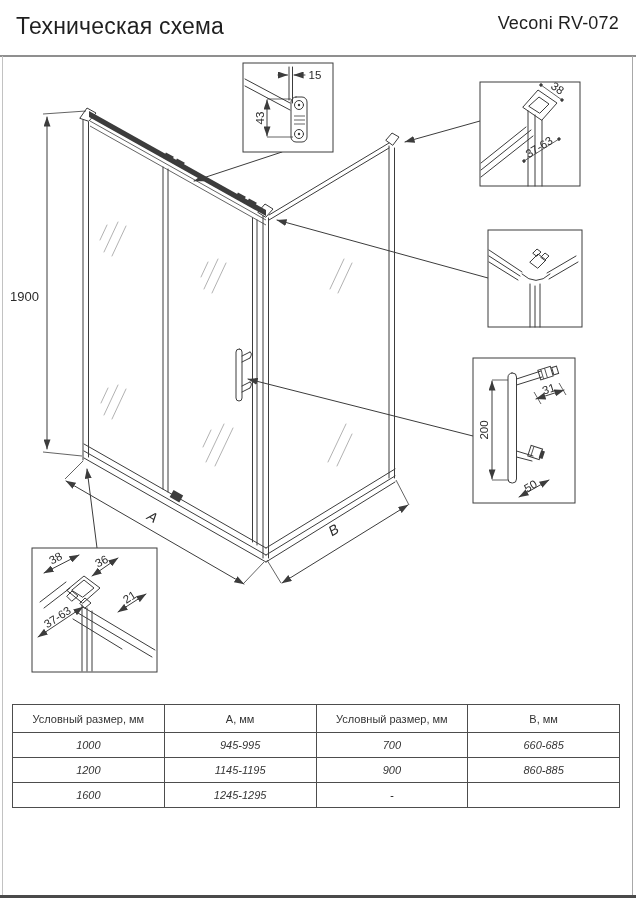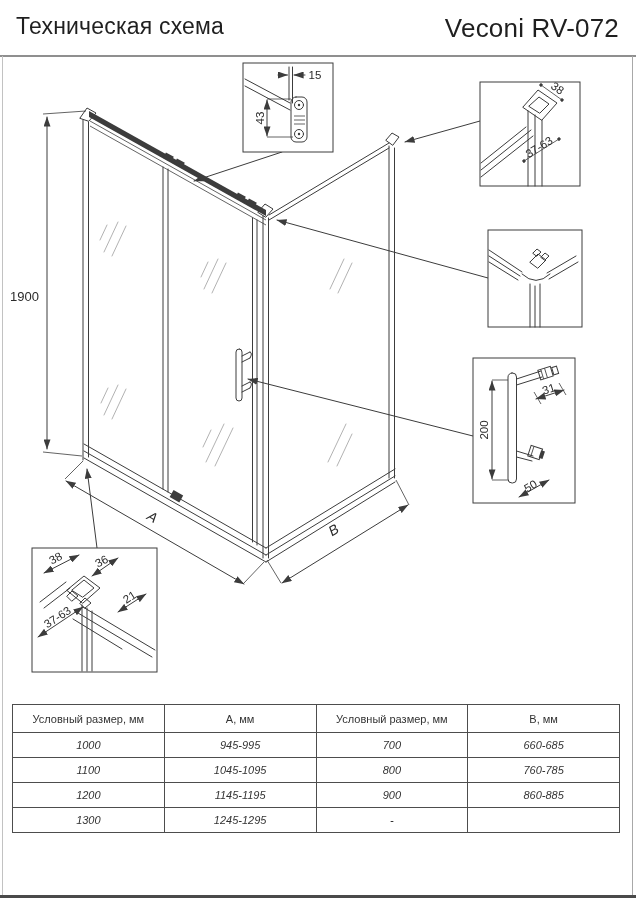--- a/index.html
+++ b/index.html
@@ -2,21 +2,21 @@
 <html><head>
 <meta charset="utf-8">
 <style>
   html,body{margin:0;padding:0;}
   body{
     width:636px;height:900px;position:relative;background:#ffffff;
     font-family:"Liberation Sans", sans-serif;color:#2d2d2d;overflow:hidden;
   }
   
   .hdr-title{position:absolute;left:16px;top:13px;font-size:23px;letter-spacing:.2px;color:#1f1f1f;}
-  .hdr-model{position:absolute;right:17px;top:13px;font-size:26px;letter-spacing:.2px;color:#1f1f1f;}
+  .hdr-model{position:absolute;right:17px;top:13px;font-size:18px;letter-spacing:.2px;color:#1f1f1f;}
   .hdr-rule{position:absolute;left:0;top:55px;width:636px;height:2px;background:#8f8f8f;}
   .page-left{position:absolute;left:2px;top:56px;width:1px;height:840px;background:#c2c2c2;}
   .page-right{position:absolute;left:632px;top:56px;width:1px;height:840px;background:#a8a8a8;}
   .page-bottom{position:absolute;left:0;top:895px;width:636px;height:3px;background:#4a4a4a;}
   
   svg.draw{position:absolute;left:0;top:0;}
   .ln{stroke:#3c3c3c;stroke-width:1;fill:none;stroke-linecap:round;}
   .lnt{stroke:#3c3c3c;stroke-width:.8;fill:none;}
   .box{stroke:#3c3c3c;stroke-width:1;fill:#ffffff;}
   .solid{fill:#3c3c3c;stroke:none;}
@@ -269,31 +269,25 @@
       </tr>
     </thead>
   <tbody id="size-table-body">
       <tr>
         <td>1000</td>
         <td>945-995</td>
         <td>700</td>
         <td>660-685</td>
       </tr>
       <tr>
-        <td>1100</td>
-        <td>1045-1095</td>
-        <td>800</td>
-        <td>760-785</td>
-      </tr>
-      <tr>
         <td>1200</td>
         <td>1145-1195</td>
         <td>900</td>
         <td>860-885</td>
       </tr>
       <tr>
-        <td>1300</td>
+        <td>1600</td>
         <td>1245-1295</td>
         <td>-</td>
         <td></td>
       </tr>
     </tbody>
 </table>
 
 </body></html>

